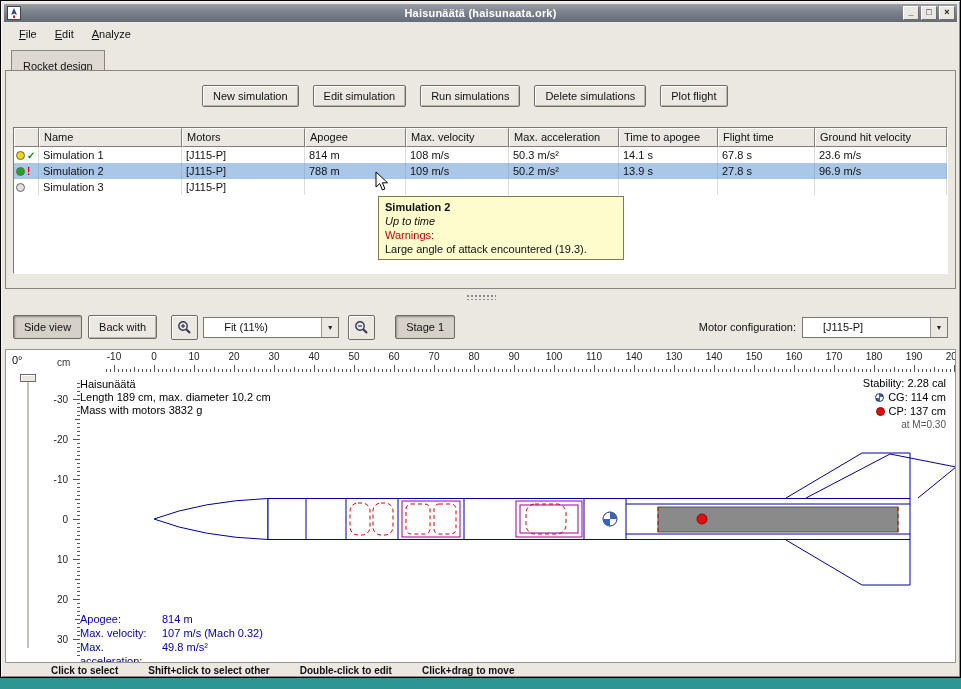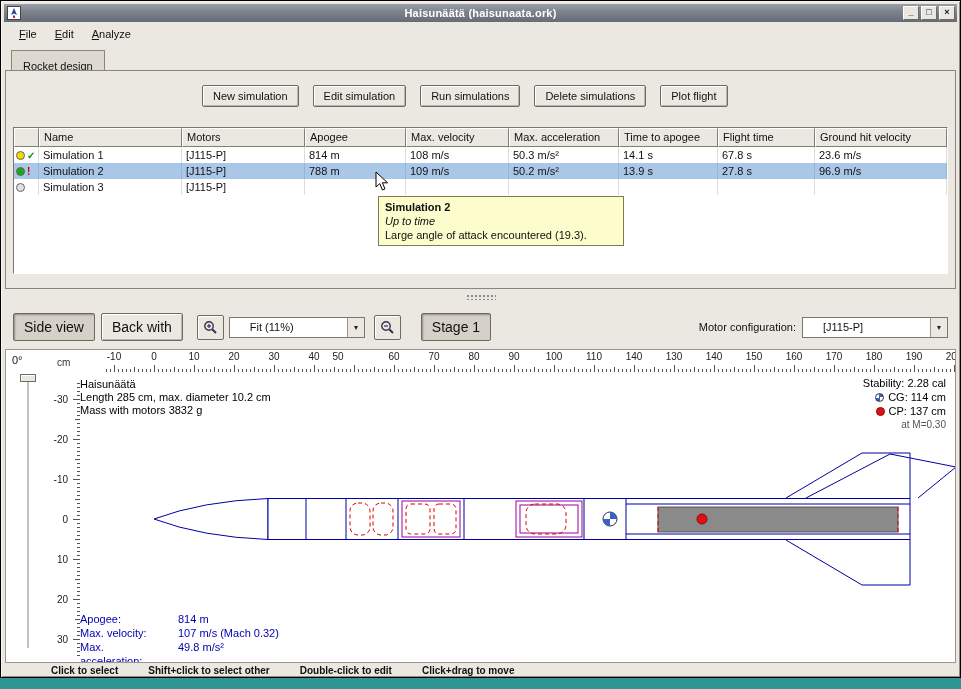--- a/index.html
+++ b/index.html
@@ -92,21 +92,21 @@
     width:30px; height:6px; margin:4px auto 0;
     background-image:radial-gradient(#8a8a8a 1px, transparent 1.2px);
     background-size:4px 4px;
   }
   
   .view-toolbar {
     position:absolute; left:4px; right:4px; top:305px; height:42px;
     display:flex; align-items:center; padding:0 8px;
   }
   .tbtn {
-    font-family:inherit; font-size:14px; color:#111; padding:5px 10px;
+    font-family:inherit; font-size:11px; color:#111; padding:5px 10px;
     background:#ebe8e2; border:1px solid #6e6a64; border-radius:2px;
     box-shadow: inset 1px 1px 0 #fff, inset -1px -1px 0 #b8b4ac;
   }
   .tbtn.pressed { background:#d5d1c9; box-shadow: inset 1px 1px 2px #918d85; }
   .icon-btn {
     width:27px; height:25px; display:flex; align-items:center; justify-content:center;
     background:#ebe8e2; border:1px solid #6e6a64; border-radius:2px;
     box-shadow: inset 1px 1px 0 #fff;
   }
   .combo { display:flex; align-items:stretch; height:21px; border:1px solid #7b776f; background:#fff; }
@@ -139,21 +139,21 @@
   .info-tr { position:absolute; right:9px; top:26px; font-size:11px; line-height:14px; text-align:right; color:#000; }
   .badge-row { display:flex; align-items:center; justify-content:flex-end; gap:4px; }
   .cg-icon {
     width:9px; height:9px; border-radius:50%; border:1px solid #334;
     background:conic-gradient(#3a62c4 0 90deg,#fff 90deg 180deg,#3a62c4 180deg 270deg,#fff 270deg 360deg);
   }
   .cp-icon { width:9px; height:9px; border-radius:50%; background:#e01010; border:1px solid #8a0a0a; }
   .mach { font-size:10px; color:#555; }
   .info-bl {
     position:absolute; left:74px; top:262px; color:#0000b0;
-    font-size:11px; line-height:14px; display:grid; grid-template-columns:80px auto; column-gap:18px;
+    font-size:11px; line-height:14px; display:grid; grid-template-columns:80px auto; column-gap:2px;
   }
   
   .hintbar {
     position:absolute; left:4px; top:663px; right:4px; height:13px;
     display:flex; gap:30px; padding-left:46px; align-items:center;
     font-size:10px; font-weight:bold; color:#111;
   }
 </style>
 </head>
 <body>
@@ -244,20 +244,21 @@
             <div class="td" style="flex: 0 0 97px;"></div>
             <div class="td" style="flex: 1 1 auto;"></div>
           </div>
         </div>
     </div>
   </div>
 
   <div class="tooltip">
     <div class="tt-title">Simulation 2</div>
     <div class="tt-status">Up to time</div>
+    <div class="tt-warnlabel">Warnings:</div>
     <div class="tt-warning">Large angle of attack encountered (19.3).</div>
   </div>
 
   <svg class="cursor" width="14" height="21" viewBox="0 0 14 21">
     <path d="M1,1 L1,16 L4.8,12.6 L7.4,19 L10,17.9 L7.4,11.8 L12.6,11.8 Z" fill="#fff" stroke="#000" stroke-width="1"></path>
   </svg>
 
   <div class="splitter">
       <div class="grip"></div>
     </div>
@@ -511,21 +512,21 @@
         <div class="h-tick" style="left: 866px; height: 3px;"></div>
         <div class="h-tick" style="left: 870px; height: 3px;"></div>
         <div class="h-tick" style="left: 874px; height: 3px;"></div>
         <div class="h-tick" style="left: 878px; height: 7px;"></div>
         <div class="h-label" style="left: 38px;">-10</div>
         <div class="h-label" style="left: 78px;">0</div>
         <div class="h-label" style="left: 118px;">10</div>
         <div class="h-label" style="left: 158px;">20</div>
         <div class="h-label" style="left: 198px;">30</div>
         <div class="h-label" style="left: 238px;">40</div>
-        <div class="h-label" style="left: 262px;">50</div>
+        <div class="h-label" style="left: 278px;">50</div>
         <div class="h-label" style="left: 318px;">60</div>
         <div class="h-label" style="left: 358px;">70</div>
         <div class="h-label" style="left: 398px;">80</div>
         <div class="h-label" style="left: 438px;">90</div>
         <div class="h-label" style="left: 478px;">100</div>
         <div class="h-label" style="left: 518px;">110</div>
         <div class="h-label" style="left: 558px;">140</div>
         <div class="h-label" style="left: 598px;">130</div>
         <div class="h-label" style="left: 638px;">140</div>
         <div class="h-label" style="left: 678px;">150</div>
@@ -648,21 +649,21 @@
       <g>
         <circle cx="604" cy="169" r="7" fill="#ffffff" stroke="#223355"></circle>
         <path d="M604,169 L604,162 A7,7 0 0 1 611,169 Z" fill="#3a62c4"></path>
         <path d="M604,169 L604,176 A7,7 0 0 1 597,169 Z" fill="#3a62c4"></path>
       </g>
       <circle cx="696" cy="169" r="5" fill="#e01010" stroke="#8a0a0a"></circle>
     </svg>
 
     <div class="info-tl">
       <div>Haisunäätä</div>
-      <div>Length 285 cm, max. diameter 10.2 cm</div>
+      <div>Length 189 cm, max. diameter 10.2 cm</div>
       <div>Mass with motors 3832 g</div>
     </div>
 
     <div class="info-tr">
       <div>Stability: 2.28 cal</div>
       <div class="badge-row">
         <span class="cg-icon"></span>
         <span>CG: 114 cm</span>
       </div>
       <div class="badge-row">

